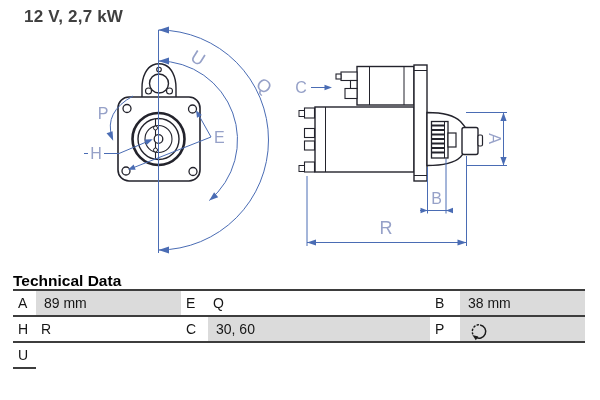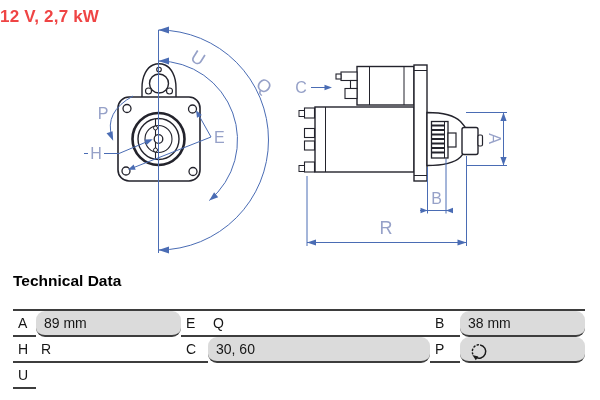--- a/index.html
+++ b/index.html
@@ -1,32 +1,32 @@
 <!DOCTYPE html>
 <html><head>
 <meta charset="utf-8">
 <style>
   html,body{margin:0;padding:0;background:#fff;}
   .screen{position:relative;width:600px;height:400px;background:#fff;overflow:hidden;
           font-family:"Liberation Sans",sans-serif;}
-  .title{position:absolute;left:0;top:7px;font-size:17px;font-weight:700;color:#ef4444;letter-spacing:.2px;}
+  .title{position:absolute;left:24px;top:7px;font-size:17px;font-weight:700;color:#404040;letter-spacing:.2px;}
   .drawing{position:absolute;left:0;top:0;}
   .ink{stroke:#23232c;fill:none;}
   .inkf{stroke:#23232c;fill:#fff;}
   .dim{stroke:#4a6cb4;fill:none;stroke-width:1;}
   .dimf{fill:#4a6cb4;stroke:none;}
   text.lbl{fill:#96a1c8;font-size:16px;font-family:"Liberation Sans",sans-serif;}
   text.lbl-lg{font-size:18px;}
   .tech{position:absolute;left:13px;top:272px;width:572px;}
-  .tech-h{font-size:15.5px;font-weight:700;color:#000;margin:0 0 20px 0;height:17px;}
+  .tech-h{font-size:15.5px;font-weight:700;color:#000;margin:0 0 0 0;height:17px;}
   .grid{display:grid;grid-template-columns:23px 145px 27px 222px 30px 125px;border-top:2px solid #3d3d3d;}
   .cell{height:24px;line-height:24px;border-bottom:2px solid #3d3d3d;font-size:14px;color:#161616;
         white-space:nowrap;overflow:hidden;}
   .k{background:#fff;padding-left:5px;}
-  .v{background:#dbdbdb;padding-left:8px;border-radius:9px;}
+  .v{background:#dbdbdb;padding-left:8px;}
   .v svg{vertical-align:middle;margin-top:2px;}
 </style>
 </head>
 <body>
 
 <div class="screen">
 
   <div class="title">12 V, 2,7 kW</div>
 
   <svg class="drawing" width="600" height="268" viewBox="0 0 600 268">

